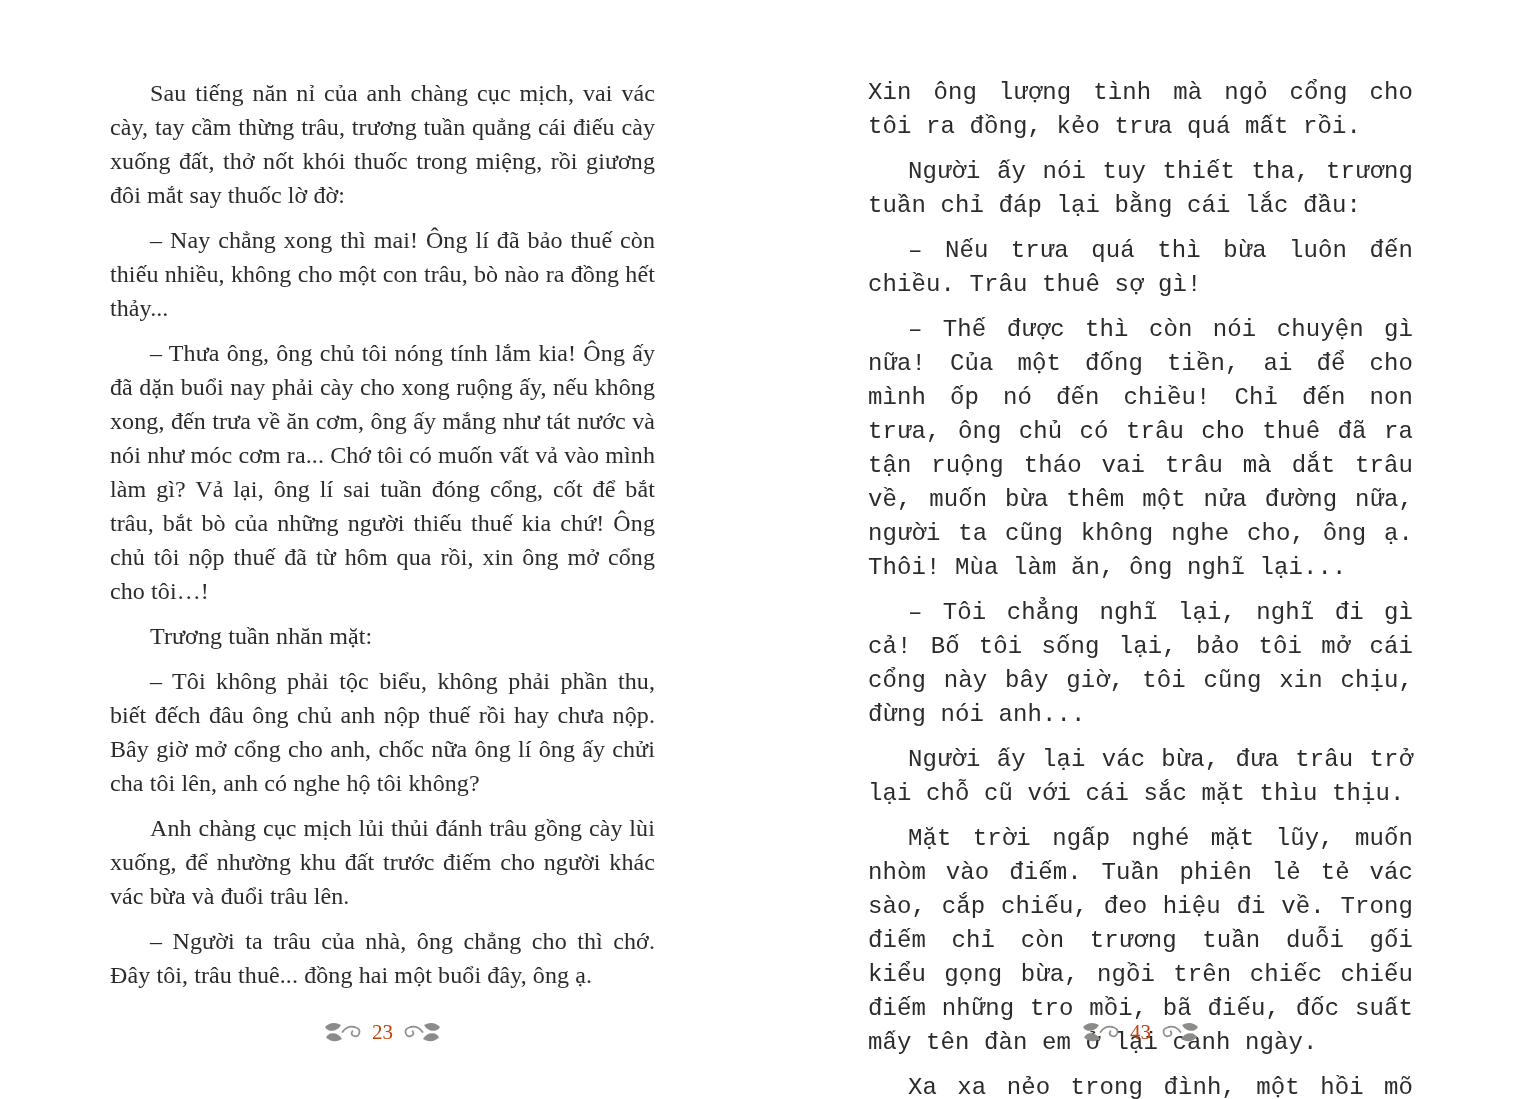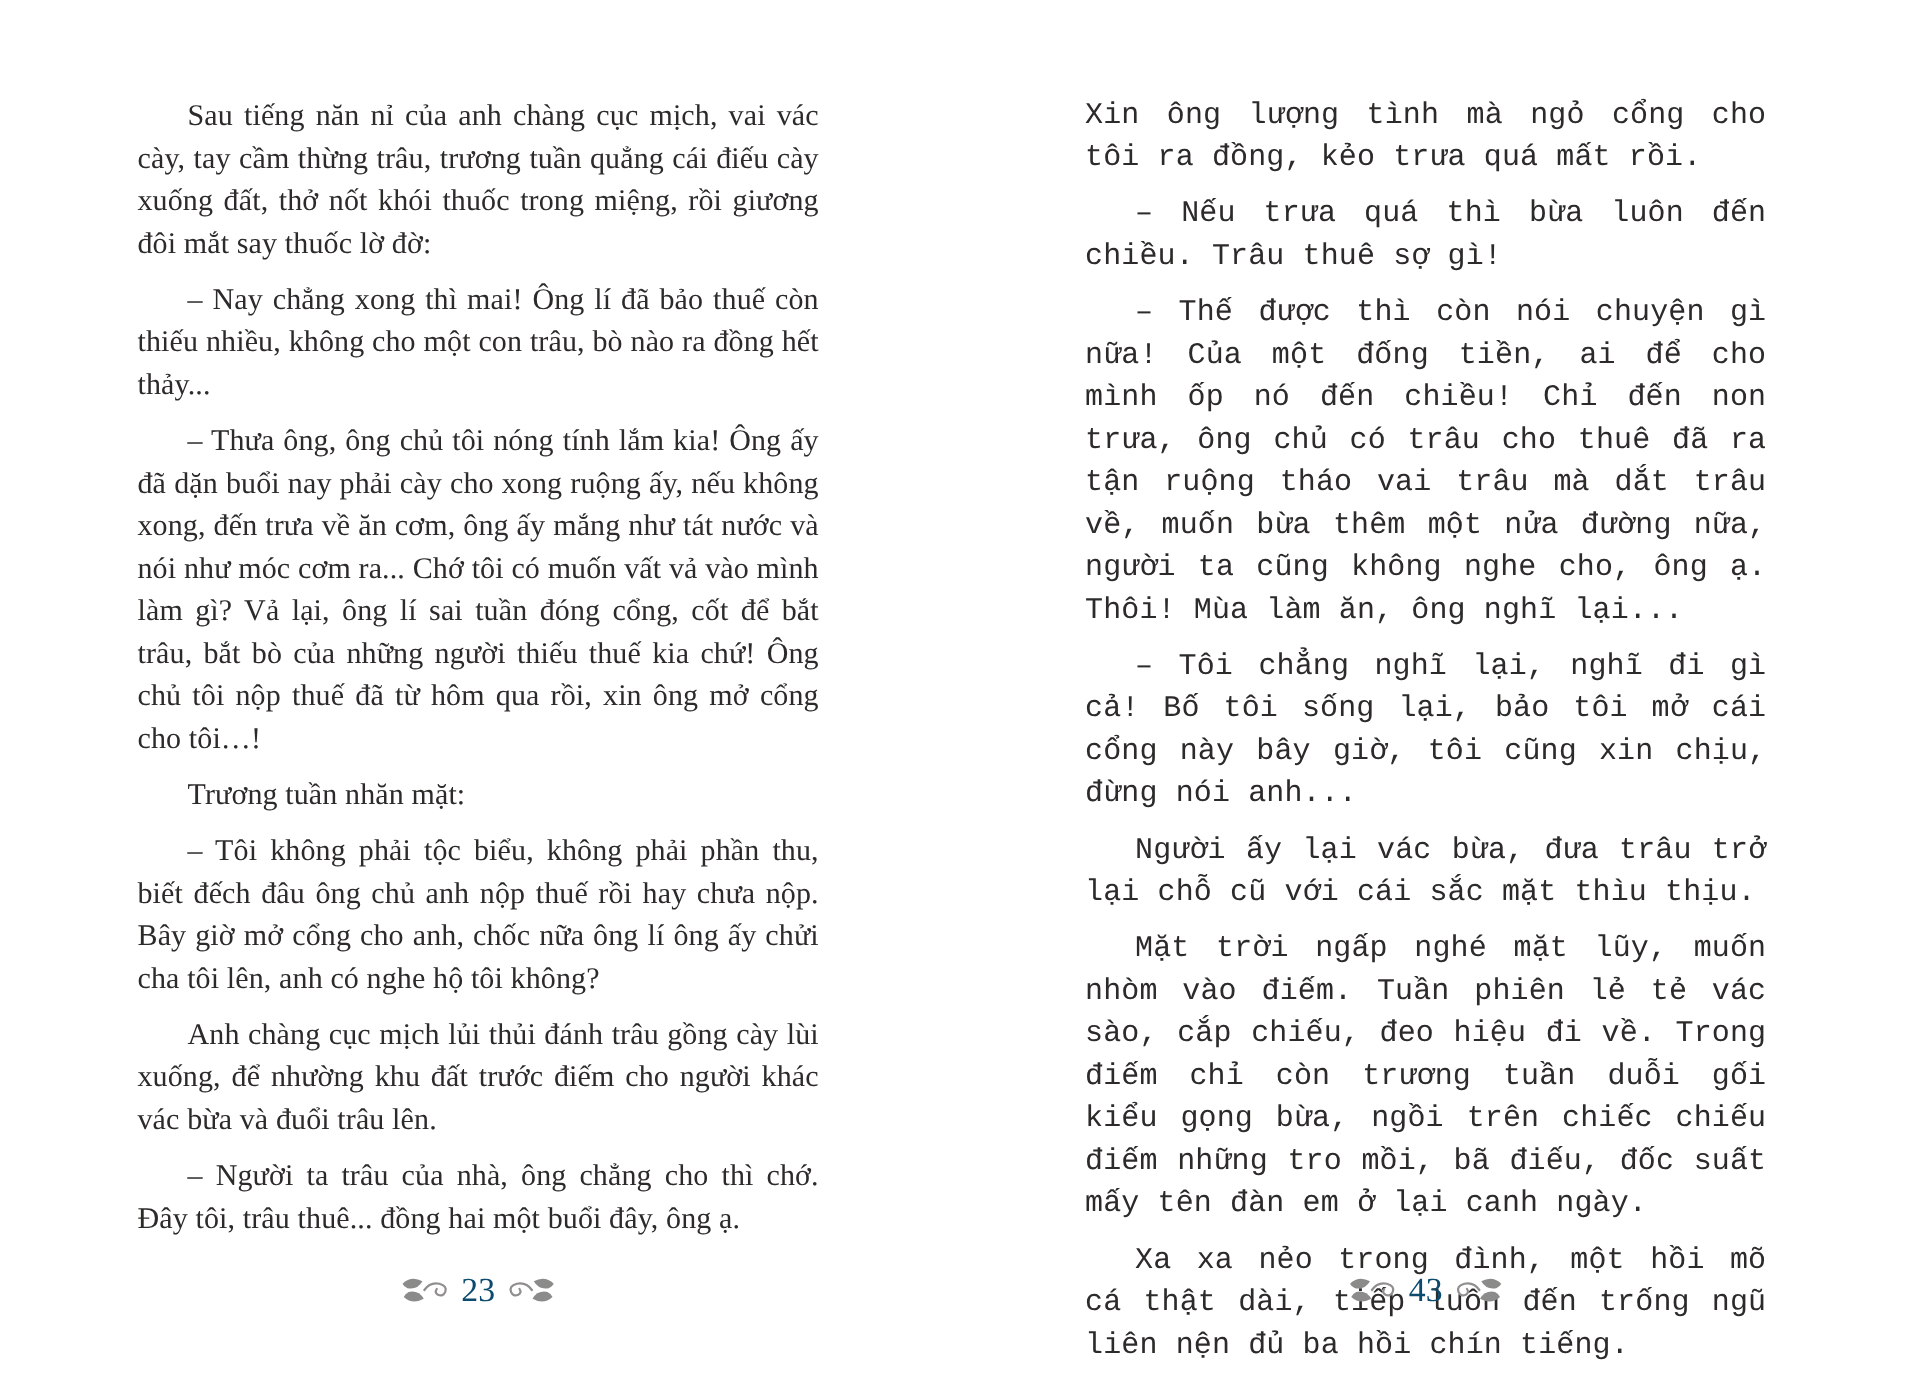--- a/index.html
+++ b/index.html
@@ -38,22 +38,22 @@
     width: 545px;
     height: 40px;
     display: flex;
     align-items: center;
     justify-content: center;
     gap: 7px;
   }
   .page-footer.left  { left: 110px; }
   .page-footer.right { left: 868px; }
   .page-number {
-    font-size: 27px;
-    color: #0c4a6e;
+    font-size: 21px;
+    color: #c2410c;
     line-height: 1;
     padding: 0 1px;
   }
   .ornament { display: block; }
   .ornament.mirrored { transform: scaleX(-1); }
 </style>
 </head>
 <body>
 
 <div class="spread">
@@ -63,20 +63,21 @@
     <p class="indent">– Nay chẳng xong thì mai! Ông lí đã bảo thuế còn thiếu nhiều, không cho một con trâu, bò nào ra đồng hết thảy...</p>
     <p class="indent">– Thưa ông, ông chủ tôi nóng tính lắm kia! Ông ấy đã dặn buổi nay phải cày cho xong ruộng ấy, nếu không xong, đến trưa về ăn cơm, ông ấy mắng như tát nước và nói như móc cơm ra... Chớ tôi có muốn vất vả vào mình làm gì? Vả lại, ông lí sai tuần đóng cổng, cốt để bắt trâu, bắt bò của những người thiếu thuế kia chứ! Ông chủ tôi nộp thuế đã từ hôm qua rồi, xin ông mở cổng cho tôi…!</p>
     <p class="indent">Trương tuần nhăn mặt:</p>
     <p class="indent">– Tôi không phải tộc biểu, không phải phần thu, biết đếch đâu ông chủ anh nộp thuế rồi hay chưa nộp. Bây giờ mở cổng cho anh, chốc nữa ông lí ông ấy chửi cha tôi lên, anh có nghe hộ tôi không?</p>
     <p class="indent">Anh chàng cục mịch lủi thủi đánh trâu gồng cày lùi xuống, để nhường khu đất trước điếm cho người khác vác bừa và đuổi trâu lên.</p>
     <p class="indent">– Người ta trâu của nhà, ông chẳng cho thì chớ. Đây tôi, trâu thuê... đồng hai một buổi đây, ông ạ.</p>
   </div>
 
   <div class="column right">
     <p>Xin ông lượng tình mà ngỏ cổng cho tôi ra đồng, kẻo trưa quá mất rồi.</p>
+    <p class="indent">Người ấy nói tuy thiết tha, trương tuần chỉ đáp lại bằng cái lắc đầu:</p>
     <p class="indent">– Nếu trưa quá thì bừa luôn đến chiều. Trâu thuê sợ gì!</p>
     <p class="indent">– Thế được thì còn nói chuyện gì nữa! Của một đống tiền, ai để cho mình ốp nó đến chiều! Chỉ đến non trưa, ông chủ có trâu cho thuê đã ra tận ruộng tháo vai trâu mà dắt trâu về, muốn bừa thêm một nửa đường nữa, người ta cũng không nghe cho, ông ạ. Thôi! Mùa làm ăn, ông nghĩ lại...</p>
     <p class="indent">– Tôi chẳng nghĩ lại, nghĩ đi gì cả! Bố tôi sống lại, bảo tôi mở cái cổng này bây giờ, tôi cũng xin chịu, đừng nói anh...</p>
     <p class="indent">Người ấy lại vác bừa, đưa trâu trở lại chỗ cũ với cái sắc mặt thìu thịu.</p>
     <p class="indent">Mặt trời ngấp nghé mặt lũy, muốn nhòm vào điếm. Tuần phiên lẻ tẻ vác sào, cắp chiếu, đeo hiệu đi về. Trong điếm chỉ còn trương tuần duỗi gối kiểu gọng bừa, ngồi trên chiếc chiếu điếm những tro mồi, bã điếu, đốc suất mấy tên đàn em ở lại canh ngày.</p>
     <p class="indent">Xa xa nẻo trong đình, một hồi mõ cá thật dài, tiếp luôn đến trống ngũ liên nện đủ ba hồi chín tiếng.</p>
   </div>
 
   <div class="page-footer left">
     <svg class="ornament" width="40" height="24" viewBox="0 0 40 24" aria-hidden="true">

